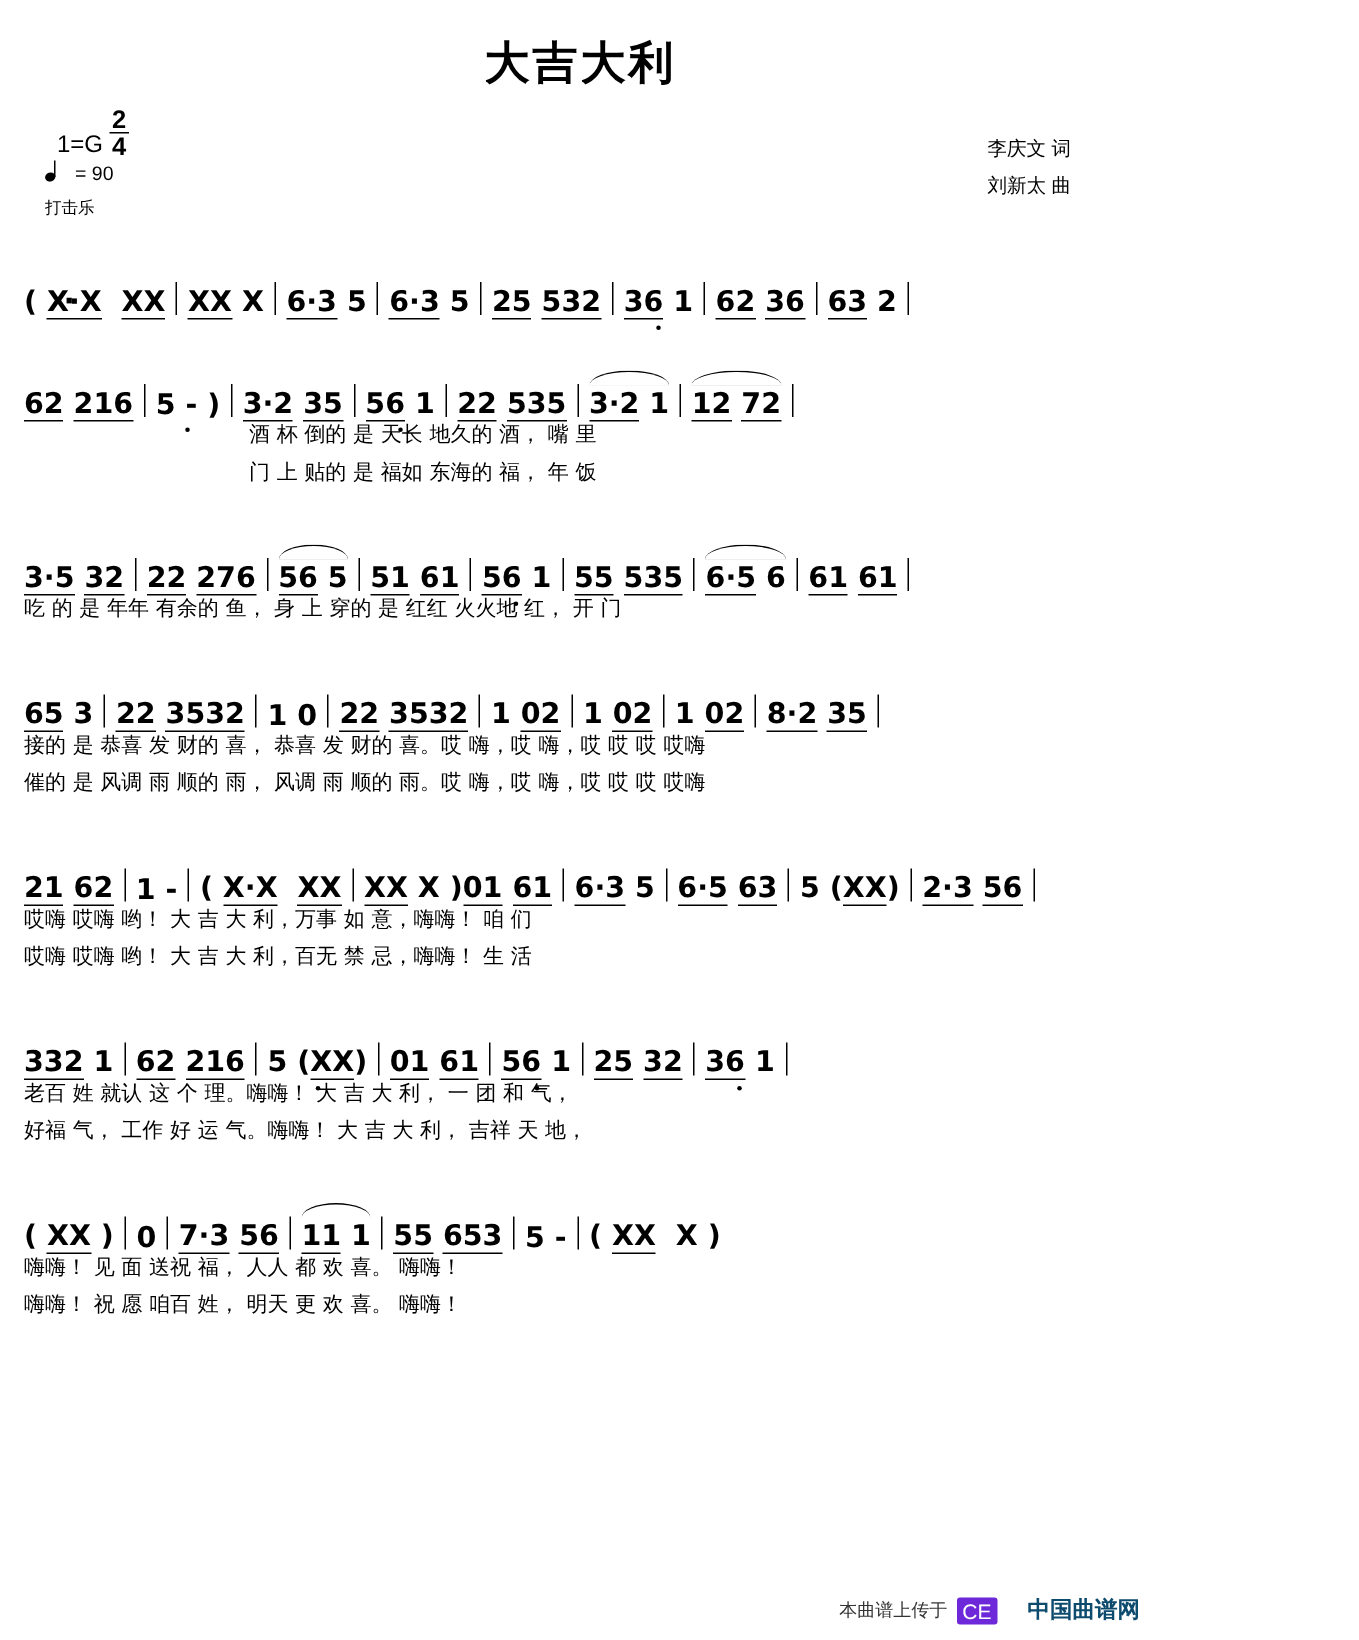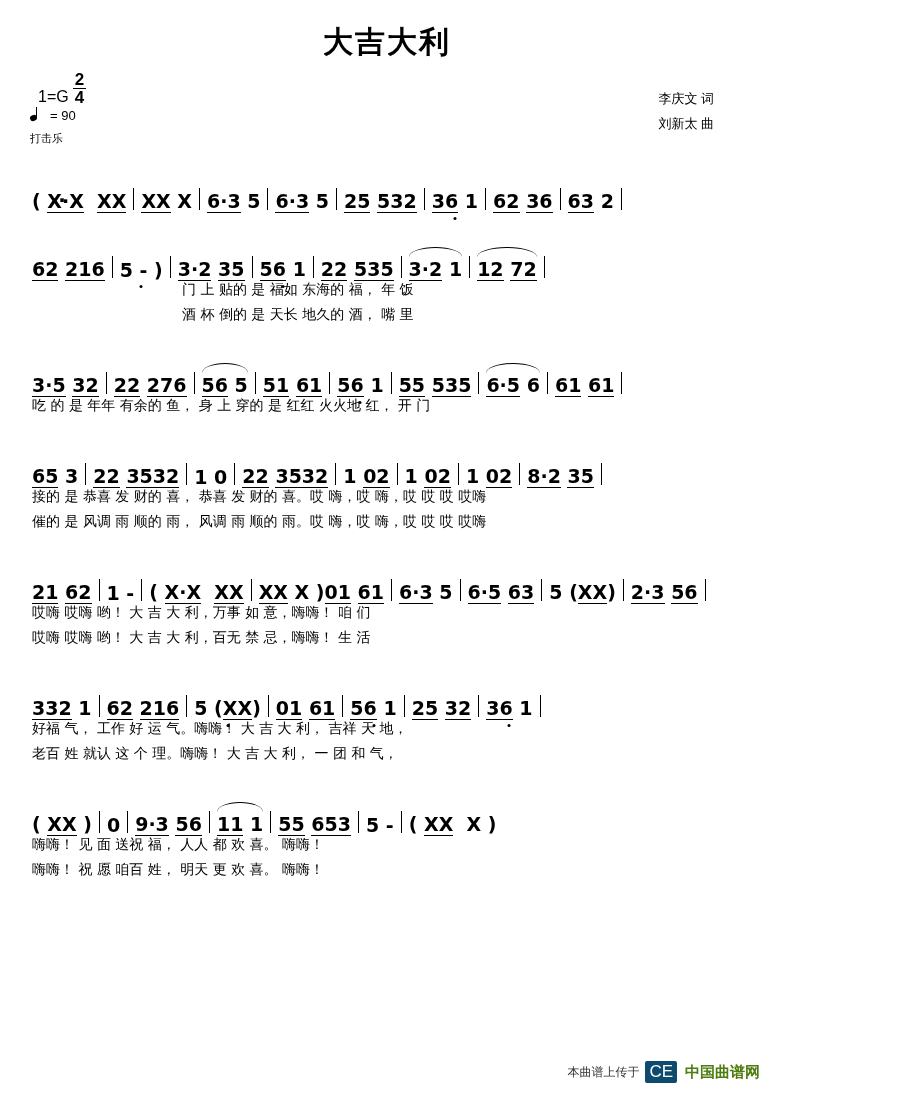--- a/index.html
+++ b/index.html
@@ -93,21 +93,21 @@
     right: 60px;
     top: 18px;
     font-size: 13px;
     line-height: 1.9;
     text-align: right;
   }
 
   .system {
     position: relative;
     margin: 0 0 0 0;
-    padding-left: 32px;
+    padding-left: 16px;
     padding-right: 14px;
   }
   .notes-row {
     display: flex;
     align-items: flex-end;
     font-family: "DejaVu Sans", sans-serif;
     font-size: 19px;
     font-weight: bold;
     height: 44px;
     white-space: nowrap;
@@ -168,32 +168,32 @@
     right: 14px;
     bottom: 10px;
     font-size: 12px;
     display: flex;
     align-items: center;
     gap: 6px;
     color: #333;
     text-align: right;
   }
   .footer .logo {
-    color: #4d7c0f;
+    color: #0c4a6e;
     font-weight: bold;
     font-size: 15px;
   }
   .footer .logo-mark {
     display: inline-block;
-    background: #0c4a6e;
+    background: #6d28d9;
     color: #fff;
-    font-size: 17px;
+    font-size: 14px;
     padding: 1px 4px;
     border-radius: 2px;
-    margin-right: 2px;
+    margin-right: 14px;
   }
   .sys-wrap { margin-bottom: 10px; }
 </style>
 </head>
 <body>
 
 <div class="sheet">
 
   <div class="title">大吉大利</div>
 
@@ -247,22 +247,22 @@
       <span class="bar"></span>
       <span class="cell"><span class="grp u1">56</span>&nbsp;<span class="dotUnder">1</span></span>
       <span class="bar"></span>
       <span class="cell"><span class="grp u1">22</span>&nbsp;<span class="grp u1">535</span></span>
       <span class="bar"></span>
       <span class="cell"><span class="tie"></span><span class="grp u1">3·2</span>&nbsp;1</span>
       <span class="bar"></span>
       <span class="cell"><span class="tie"></span><span class="grp u1">12</span>&nbsp;<span class="grp u1">72</span></span>
       <span class="bar"></span>
     </div>
+    <div class="lyric-row" style="padding-left:150px;">酒    杯      倒的 是     天长 地久的    酒，          嘴   里</div>
     <div class="lyric-row" style="padding-left:150px;">门    上      贴的 是     福如 东海的    福，          年   饭</div>
-    <div class="lyric-row" style="padding-left:150px;">酒    杯      倒的 是     天长 地久的    酒，          嘴   里</div>
   </div>
 
   <div class="system sys-wrap" style="margin-top:22px;">
     <div class="notes-row">
       <span class="cell"><span class="grp u1">3·5</span>&nbsp;<span class="grp u1">32</span></span>
       <span class="bar"></span>
       <span class="cell"><span class="grp u1">22</span>&nbsp;<span class="grp u1">276</span></span>
       <span class="bar"></span>
       <span class="cell"><span class="tie"></span><span class="grp u1">56</span>&nbsp;5</span>
       <span class="bar"></span>
@@ -337,31 +337,31 @@
       <span class="bar"></span>
       <span class="cell"><span class="grp u1">01</span>&nbsp;<span class="grp u1">61</span></span>
       <span class="bar"></span>
       <span class="cell"><span class="grp u1">56</span>&nbsp;<span class="dotUnder">1</span></span>
       <span class="bar"></span>
       <span class="cell"><span class="grp u1">25</span>&nbsp;<span class="grp u1">32</span></span>
       <span class="bar"></span>
       <span class="cell"><span class="grp u1">36</span>&nbsp;<span class="dotUnder">1</span></span>
       <span class="bar"></span>
     </div>
+    <div class="lyric-row">老百 姓    就认 这 个    理。嗨嗨！    大 吉 大 利， 一 团    和 气，</div>
     <div class="lyric-row">好福 气，  工作 好 运    气。嗨嗨！    大 吉 大 利， 吉祥   天 地，</div>
-    <div class="lyric-row">老百 姓    就认 这 个    理。嗨嗨！    大 吉 大 利， 一 团    和 气，</div>
   </div>
 
   <div class="system sys-wrap" style="margin-top:22px;">
     <div class="notes-row">
       <span class="cell">(&nbsp;<span class="grp u1">XX</span>&nbsp;)</span>
       <span class="bar"></span>
       <span class="cell">0</span>
       <span class="bar"></span>
-      <span class="cell"><span class="grp u1">9·3</span>&nbsp;<span class="grp u1">56</span></span>
+      <span class="cell"><span class="grp u1">7·3</span>&nbsp;<span class="grp u1">56</span></span>
       <span class="bar"></span>
       <span class="cell"><span class="tie"></span><span class="grp u1">11</span>&nbsp;1</span>
       <span class="bar"></span>
       <span class="cell"><span class="grp u1">55</span>&nbsp;<span class="grp u1">653</span></span>
       <span class="bar"></span>
       <span class="cell">5&nbsp;-</span>
       <span class="bar"></span>
       <span class="cell">(&nbsp;<span class="grp u1">XX</span>&nbsp;&nbsp;X&nbsp;)</span>
     </div>
     <div class="lyric-row">嗨嗨！        见   面    送祝 福，   人人 都  欢    喜。         嗨嗨！</div>

